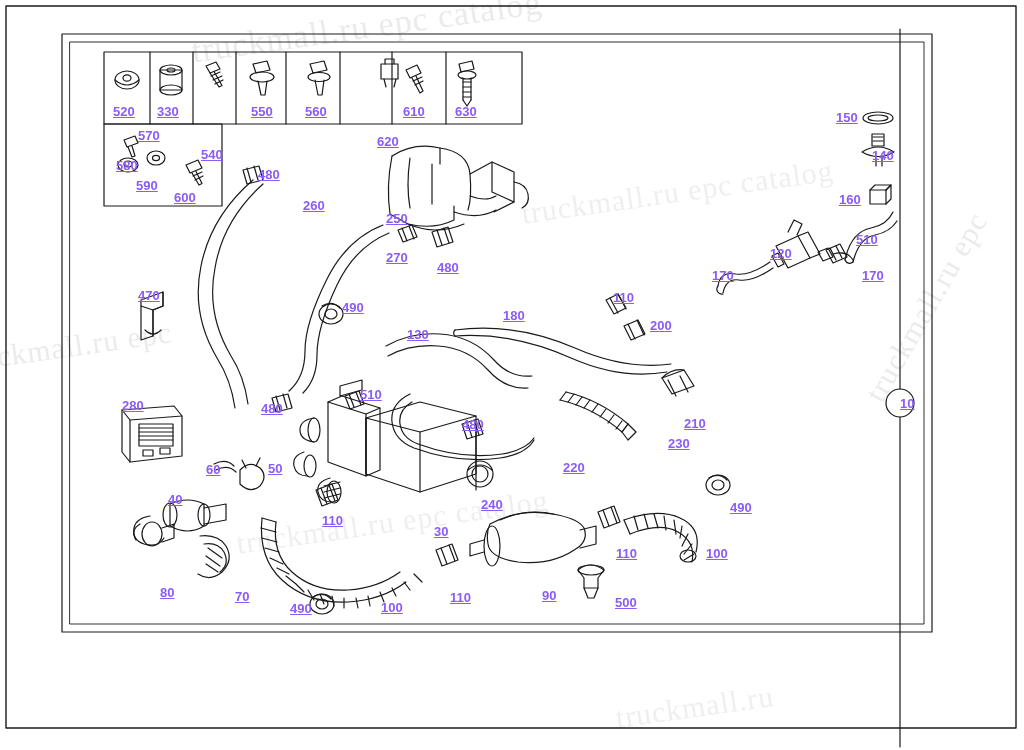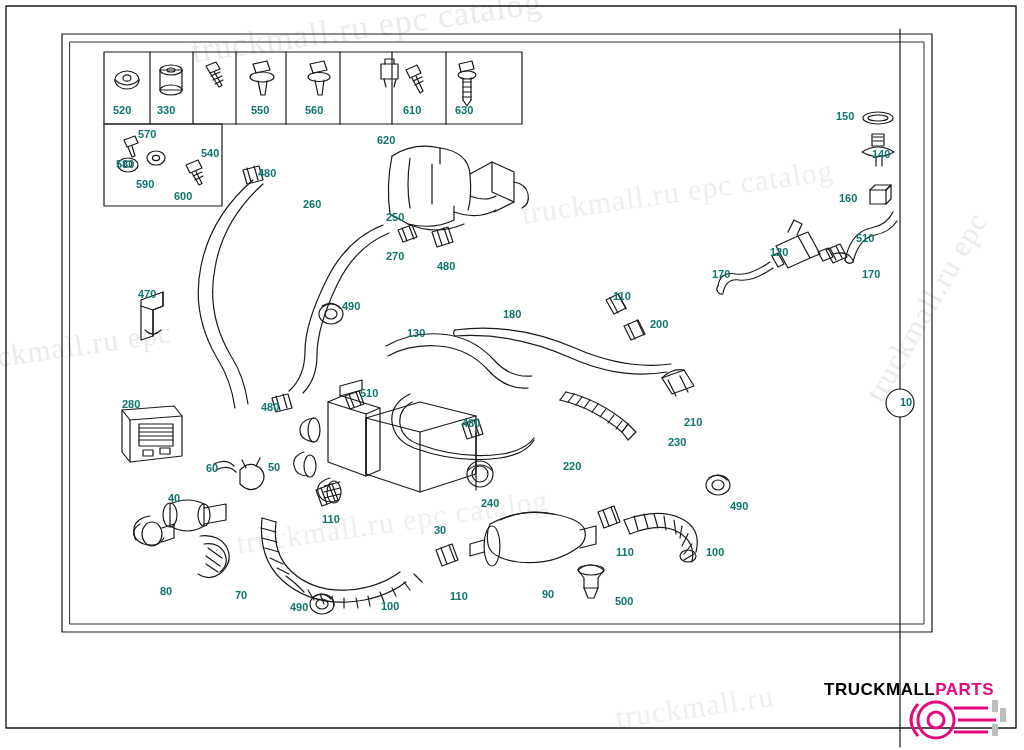--- a/index.html
+++ b/index.html
@@ -4,21 +4,21 @@
 <style>
   html,body{margin:0;padding:0;background:#ffffff;}
   body{width:1024px;height:750px;position:relative;overflow:hidden;
        font-family:"Liberation Sans", sans-serif;color:#000;}
   #stage{position:absolute;left:0;top:0;width:1024px;height:750px;}
   svg.layer{position:absolute;left:0;top:0;width:1024px;height:750px;}
   .wm{position:absolute;color:#eceaea;font-family:"Liberation Serif",serif;
       font-size:30px;letter-spacing:1px;white-space:nowrap;user-select:none;}
   .wm2{color:#f0eeee;}
   .lbl{position:absolute;font-family:"Liberation Sans",sans-serif;
-       font-size:11px;font-weight:bold;color:#0f766e;white-space:nowrap;}
+       font-size:13px;font-weight:bold;color:#8b5cf6;white-space:nowrap;text-decoration:underline;}
   .brand{position:absolute;right:10px;bottom:8px;width:190px;height:66px;}
   .brand .txt{position:absolute;left:0;top:4px;font-size:17px;font-weight:bold;
        letter-spacing:.5px;font-family:"Liberation Sans",sans-serif;}
   .brand .txt .p{color:#e5097f;}
 </style>
 </head>
 <body>
 
 <div id="stage">
 
@@ -362,32 +362,14 @@
       <div class="lbl" style="left: 305px; top: 104px;">560</div>
       <div class="lbl" style="left: 377px; top: 88px; margin-top: 46px;">620</div>
       <div class="lbl" style="left: 403px; top: 104px;">610</div>
       <div class="lbl" style="left: 455px; top: 104px;">630</div>
       <div class="lbl" style="left: 138px; top: 128px;">570</div>
       <div class="lbl" style="left: 116px; top: 158px;">580</div>
       <div class="lbl" style="left: 136px; top: 178px;">590</div>
       <div class="lbl" style="left: 174px; top: 190px;">600</div>
     </div>
 
-  <div class="brand">
-    <div class="txt">
-      <span>TRUCKMALL</span><span class="p">PARTS</span>
-    </div>
-    <svg width="118" height="50" style="position:absolute;right:0;top:18px">
-      <g fill="none" stroke="#e5097f" stroke-width="3">
-        <circle cx="40" cy="26" r="18"></circle>
-        <circle cx="40" cy="26" r="8"></circle>
-        <path d="M58 14 h34 M62 26 h38 M58 38 h34"></path>
-        <path d="M22 10 q-14 16 0 32"></path>
-      </g>
-      <g fill="#bdbdbd">
-        <rect x="96" y="6" width="6" height="12"></rect>
-        <rect x="104" y="14" width="6" height="14"></rect>
-        <rect x="96" y="30" width="6" height="12"></rect>
-      </g>
-    </svg>
-  </div>
 
 </div>
 
 </body></html>

